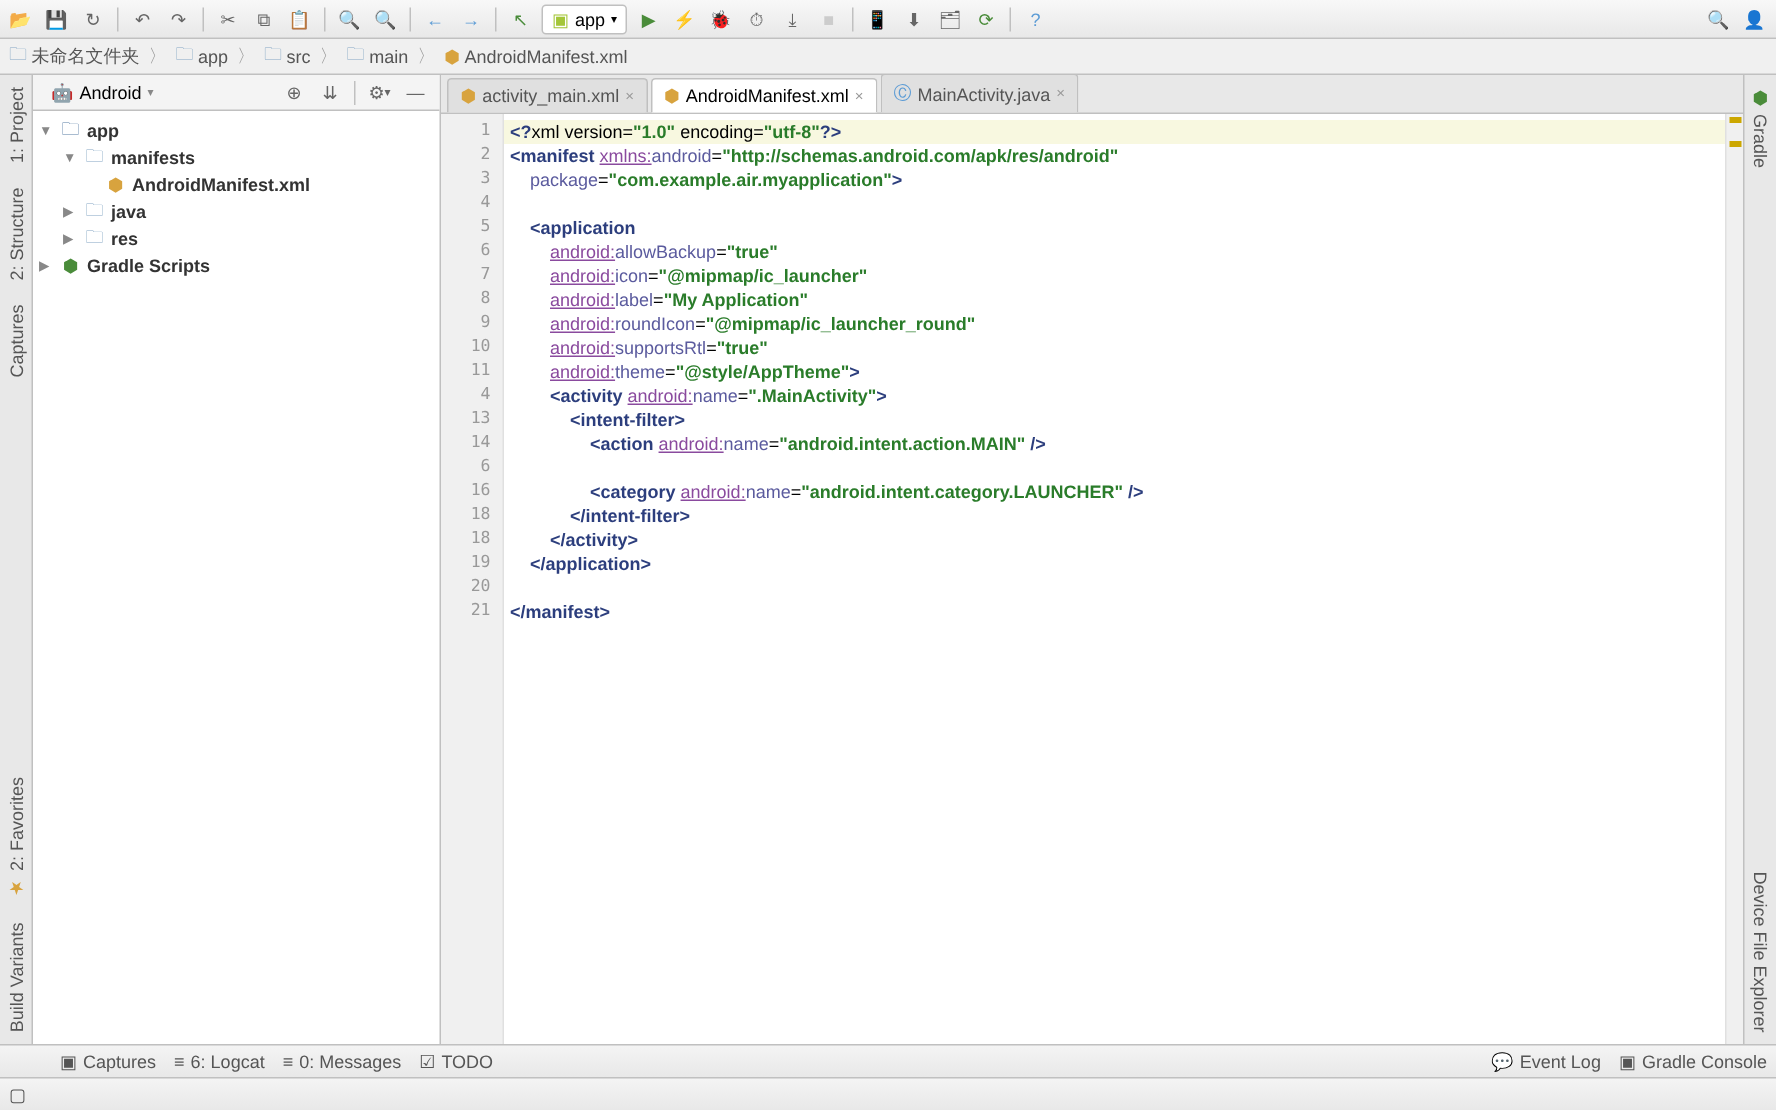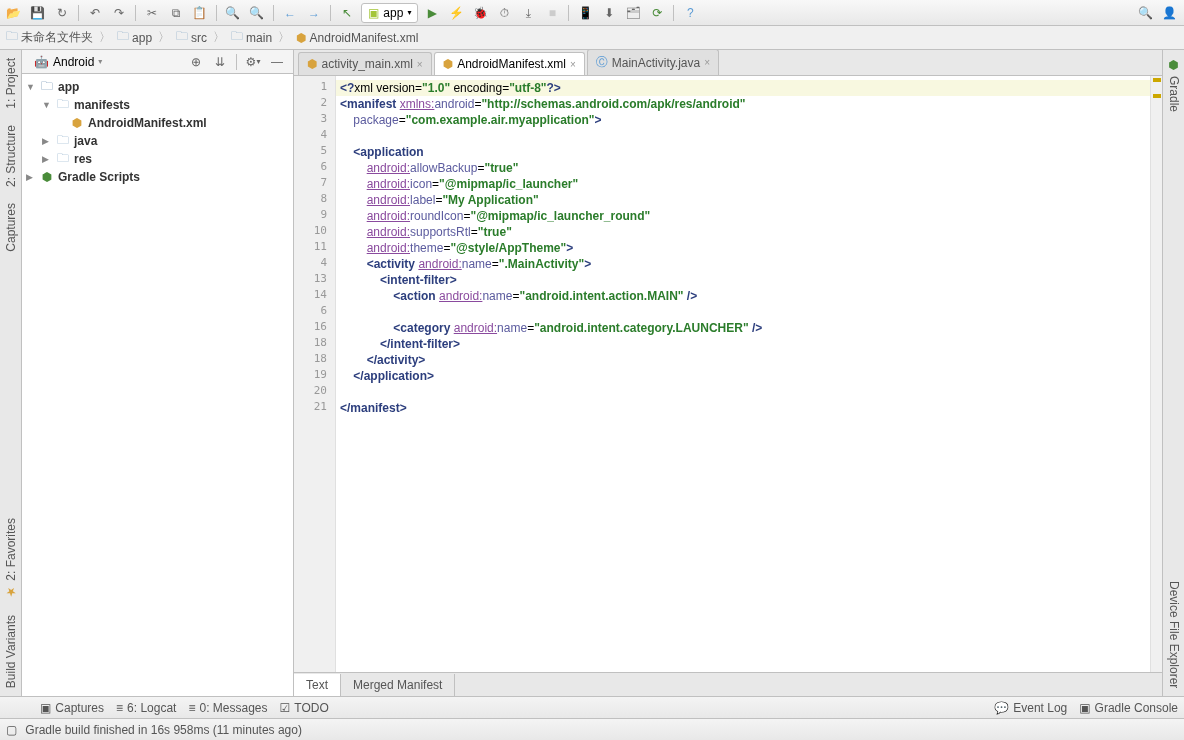--- a/index.html
+++ b/index.html
@@ -237,24 +237,20 @@
           <div class="gutter-line">19</div>
           <div class="gutter-line">20</div>
           <div class="gutter-line">21</div>
         </div>
       <div class="code" id="code"><div class="code-line hl"><span class="c-tag">&lt;?</span><span class="c-txt">xml version=</span><span class="c-val">"1.0"</span><span class="c-txt"> encoding=</span><span class="c-val">"utf-8"</span><span class="c-tag">?&gt;</span></div><div class="code-line"><span class="c-tag">&lt;manifest </span><span class="c-ns">xmlns:</span><span class="c-attr">android</span><span class="c-txt">=</span><span class="c-val">"http://schemas.android.com/apk/res/android"</span></div><div class="code-line"><span class="c-txt">    </span><span class="c-attr">package</span><span class="c-txt">=</span><span class="c-val">"com.example.air.myapplication"</span><span class="c-tag">&gt;</span></div><div class="code-line"></div><div class="code-line"><span class="c-txt">    </span><span class="c-tag">&lt;application</span></div><div class="code-line"><span class="c-txt">        </span><span class="c-ns">android:</span><span class="c-attr">allowBackup</span><span class="c-txt">=</span><span class="c-val">"true"</span></div><div class="code-line"><span class="c-txt">        </span><span class="c-ns">android:</span><span class="c-attr">icon</span><span class="c-txt">=</span><span class="c-val">"@mipmap/ic_launcher"</span></div><div class="code-line"><span class="c-txt">        </span><span class="c-ns">android:</span><span class="c-attr">label</span><span class="c-txt">=</span><span class="c-val">"My Application"</span></div><div class="code-line"><span class="c-txt">        </span><span class="c-ns">android:</span><span class="c-attr">roundIcon</span><span class="c-txt">=</span><span class="c-val">"@mipmap/ic_launcher_round"</span></div><div class="code-line"><span class="c-txt">        </span><span class="c-ns">android:</span><span class="c-attr">supportsRtl</span><span class="c-txt">=</span><span class="c-val">"true"</span></div><div class="code-line"><span class="c-txt">        </span><span class="c-ns">android:</span><span class="c-attr">theme</span><span class="c-txt">=</span><span class="c-val">"@style/AppTheme"</span><span class="c-tag">&gt;</span></div><div class="code-line"><span class="c-txt">        </span><span class="c-tag">&lt;activity </span><span class="c-ns">android:</span><span class="c-attr">name</span><span class="c-txt">=</span><span class="c-val">".MainActivity"</span><span class="c-tag">&gt;</span></div><div class="code-line"><span class="c-txt">            </span><span class="c-tag">&lt;intent-filter&gt;</span></div><div class="code-line"><span class="c-txt">                </span><span class="c-tag">&lt;action </span><span class="c-ns">android:</span><span class="c-attr">name</span><span class="c-txt">=</span><span class="c-val">"android.intent.action.MAIN"</span><span class="c-tag"> /&gt;</span></div><div class="code-line"></div><div class="code-line"><span class="c-txt">                </span><span class="c-tag">&lt;category </span><span class="c-ns">android:</span><span class="c-attr">name</span><span class="c-txt">=</span><span class="c-val">"android.intent.category.LAUNCHER"</span><span class="c-tag"> /&gt;</span></div><div class="code-line"><span class="c-txt">            </span><span class="c-tag">&lt;/intent-filter&gt;</span></div><div class="code-line"><span class="c-txt">        </span><span class="c-tag">&lt;/activity&gt;</span></div><div class="code-line"><span class="c-txt">    </span><span class="c-tag">&lt;/application&gt;</span></div><div class="code-line"></div><div class="code-line"><span class="c-tag">&lt;/manifest&gt;</span></div></div>
       <div class="marker-bar">
         <div class="marker" style="top:2px;background:#cca700"></div>
         <div class="marker" style="top:18px;background:#cca700"></div>
       </div>
     </div>
-    <div class="editor-footer">
-      <div class="footer-tab active">Text</div>
-      <div class="footer-tab">Merged Manifest</div>
-    </div>
   </div>
 
   <div class="right-edge">
     <div class="edge-tab">
         <span style="color:#4a8c3a">⬢</span>
         <span>Gradle</span>
       </div>
     <div style="flex:1"></div>
     <div class="edge-tab">
         <span>Device File Explorer</span>
@@ -287,14 +283,13 @@
       </span>
     <span class="bottom-item">
         <span>▣</span>
         <span>Gradle Console</span>
       </span>
   </div>
 </div>
 
 <div class="status-bar">
   <span>▢</span>
-  <span>Gradle build finished in 16s 958ms (11 minutes ago)</span>
 </div>
 
 </body></html>

